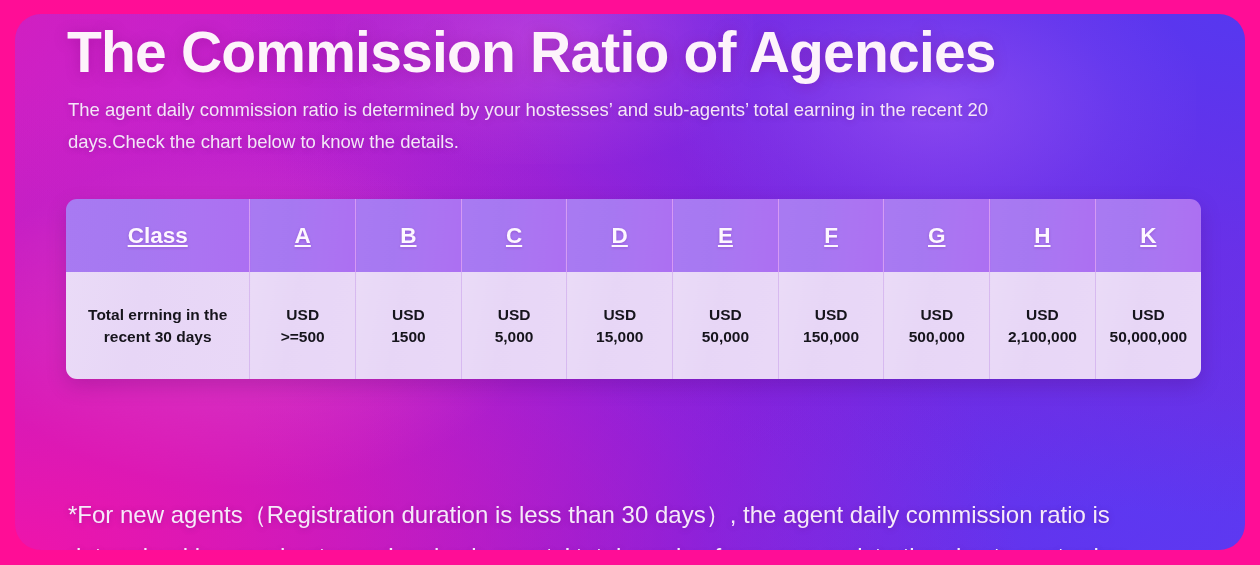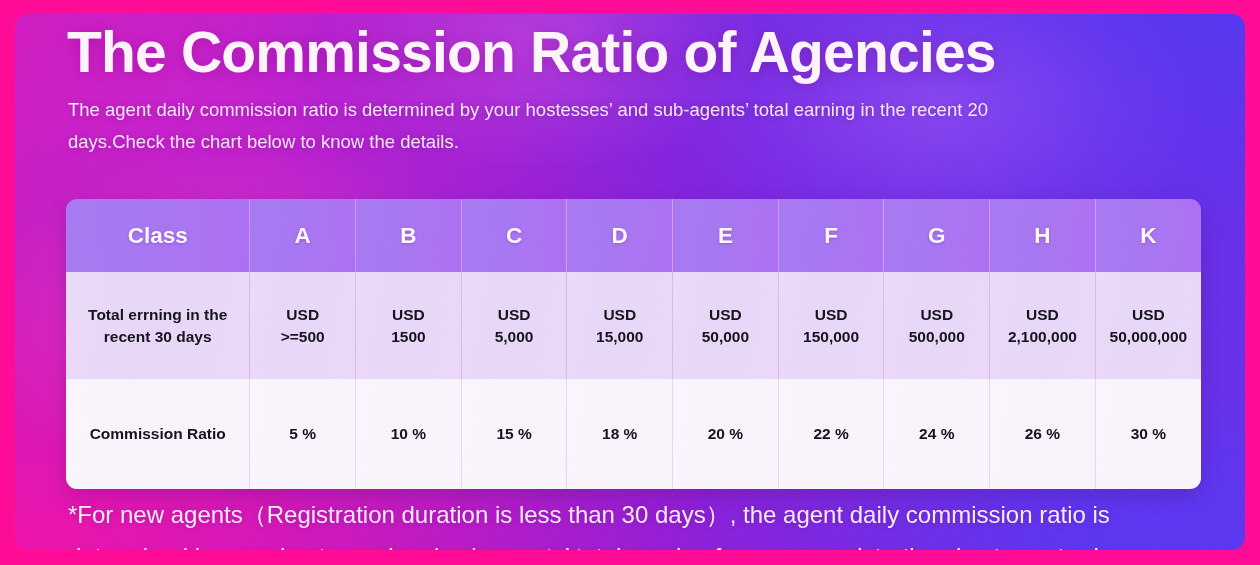--- a/index.html
+++ b/index.html
@@ -7,21 +7,21 @@
     width:1260px;height:565px;overflow:hidden;
     font-family:"Liberation Sans","DejaVu Sans",sans-serif;
     background:#ff0d96;
   }
   .frame{
     position:absolute;inset:0;
     background:#ff0d96;
   }
   .panel{
     position:absolute;left:15px;top:14px;right:15px;bottom:15px;
-    border-radius:13px;
+    border-radius:26px;
     overflow:hidden;
     background:
       radial-gradient(115% 130% at 100% 0%, rgba(86,56,240,0.98) 0%, rgba(104,48,232,0.70) 34%, rgba(120,40,215,0.25) 55%, rgba(140,30,200,0) 72%),
       radial-gradient(120% 130% at 0% 100%, rgba(240,20,170,0.95) 0%, rgba(222,24,180,0.62) 26%, rgba(190,30,200,0.28) 48%, rgba(160,36,215,0) 68%),
       radial-gradient(80% 90% at 14% 14%, rgba(204,38,214,0.55) 0%, rgba(180,36,220,0.18) 45%, rgba(160,36,225,0) 70%),
       radial-gradient(90% 110% at 92% 92%, rgba(92,56,242,0.85) 0%, rgba(110,48,230,0.35) 45%, rgba(130,44,220,0) 72%),
       linear-gradient(118deg,#d71bb4 0%,#bd20c4 18%,#9c1fd6 42%,#8219dd 62%,#6f2be6 82%,#5a3cf2 100%);
   }
   .glowA{
     position:absolute;left:-4%;top:26%;width:46%;height:62%;
@@ -65,20 +65,21 @@
   col.cx{width:9.31%;}
 
   thead th{
     height:71px;
     background:linear-gradient(95deg,#a87af2 0%,#a678f1 38%,#ab74f2 70%,#ac6ff2 100%);
     color:#fdf7ff;
     font-size:22.5px;font-weight:bold;
     border-right:1px solid rgba(255,190,245,0.50);
     text-align:center;vertical-align:middle;
     text-shadow:0 1px 3px rgba(90,0,120,0.25);
+    text-decoration:underline;
   }
   thead th:last-child{border-right:none;}
 
   tbody tr.r1 td{
     height:91px;
     background:linear-gradient(100deg,#eadbf7 0%,#e7d6f6 40%,#e9d8f7 100%);
     color:#16141c;
     font-size:15.5px;font-weight:bold;line-height:1.38;
     border-right:1px solid rgba(196,150,232,0.48);
     text-align:center;vertical-align:middle;
@@ -179,32 +180,20 @@
               </td>
               <td>
                 <span class="usd-top">USD</span>
                 <span class="usd-bot">2,100,000</span>
               </td>
               <td>
                 <span class="usd-top">USD</span>
                 <span class="usd-bot">50,000,000</span>
               </td>
             </tr>
-            <tr class="r2">
-              <td class="lbl">Commission Ratio</td>
-              <td>5 %</td>
-              <td>10 %</td>
-              <td>15 %</td>
-              <td>18 %</td>
-              <td>20 %</td>
-              <td>22 %</td>
-              <td>24 %</td>
-              <td>26 %</td>
-              <td>30 %</td>
-            </tr>
           </tbody>
         </table>
       </div>
 
       <div class="footnote">*For new agents（Registration duration is less than 30 days）, the agent daily commission ratio is determined by your hostesses’  and sub-agents’ total earning from your registration day to yesterday.</div>
 
     </div>
   </div>
 </div>
 

